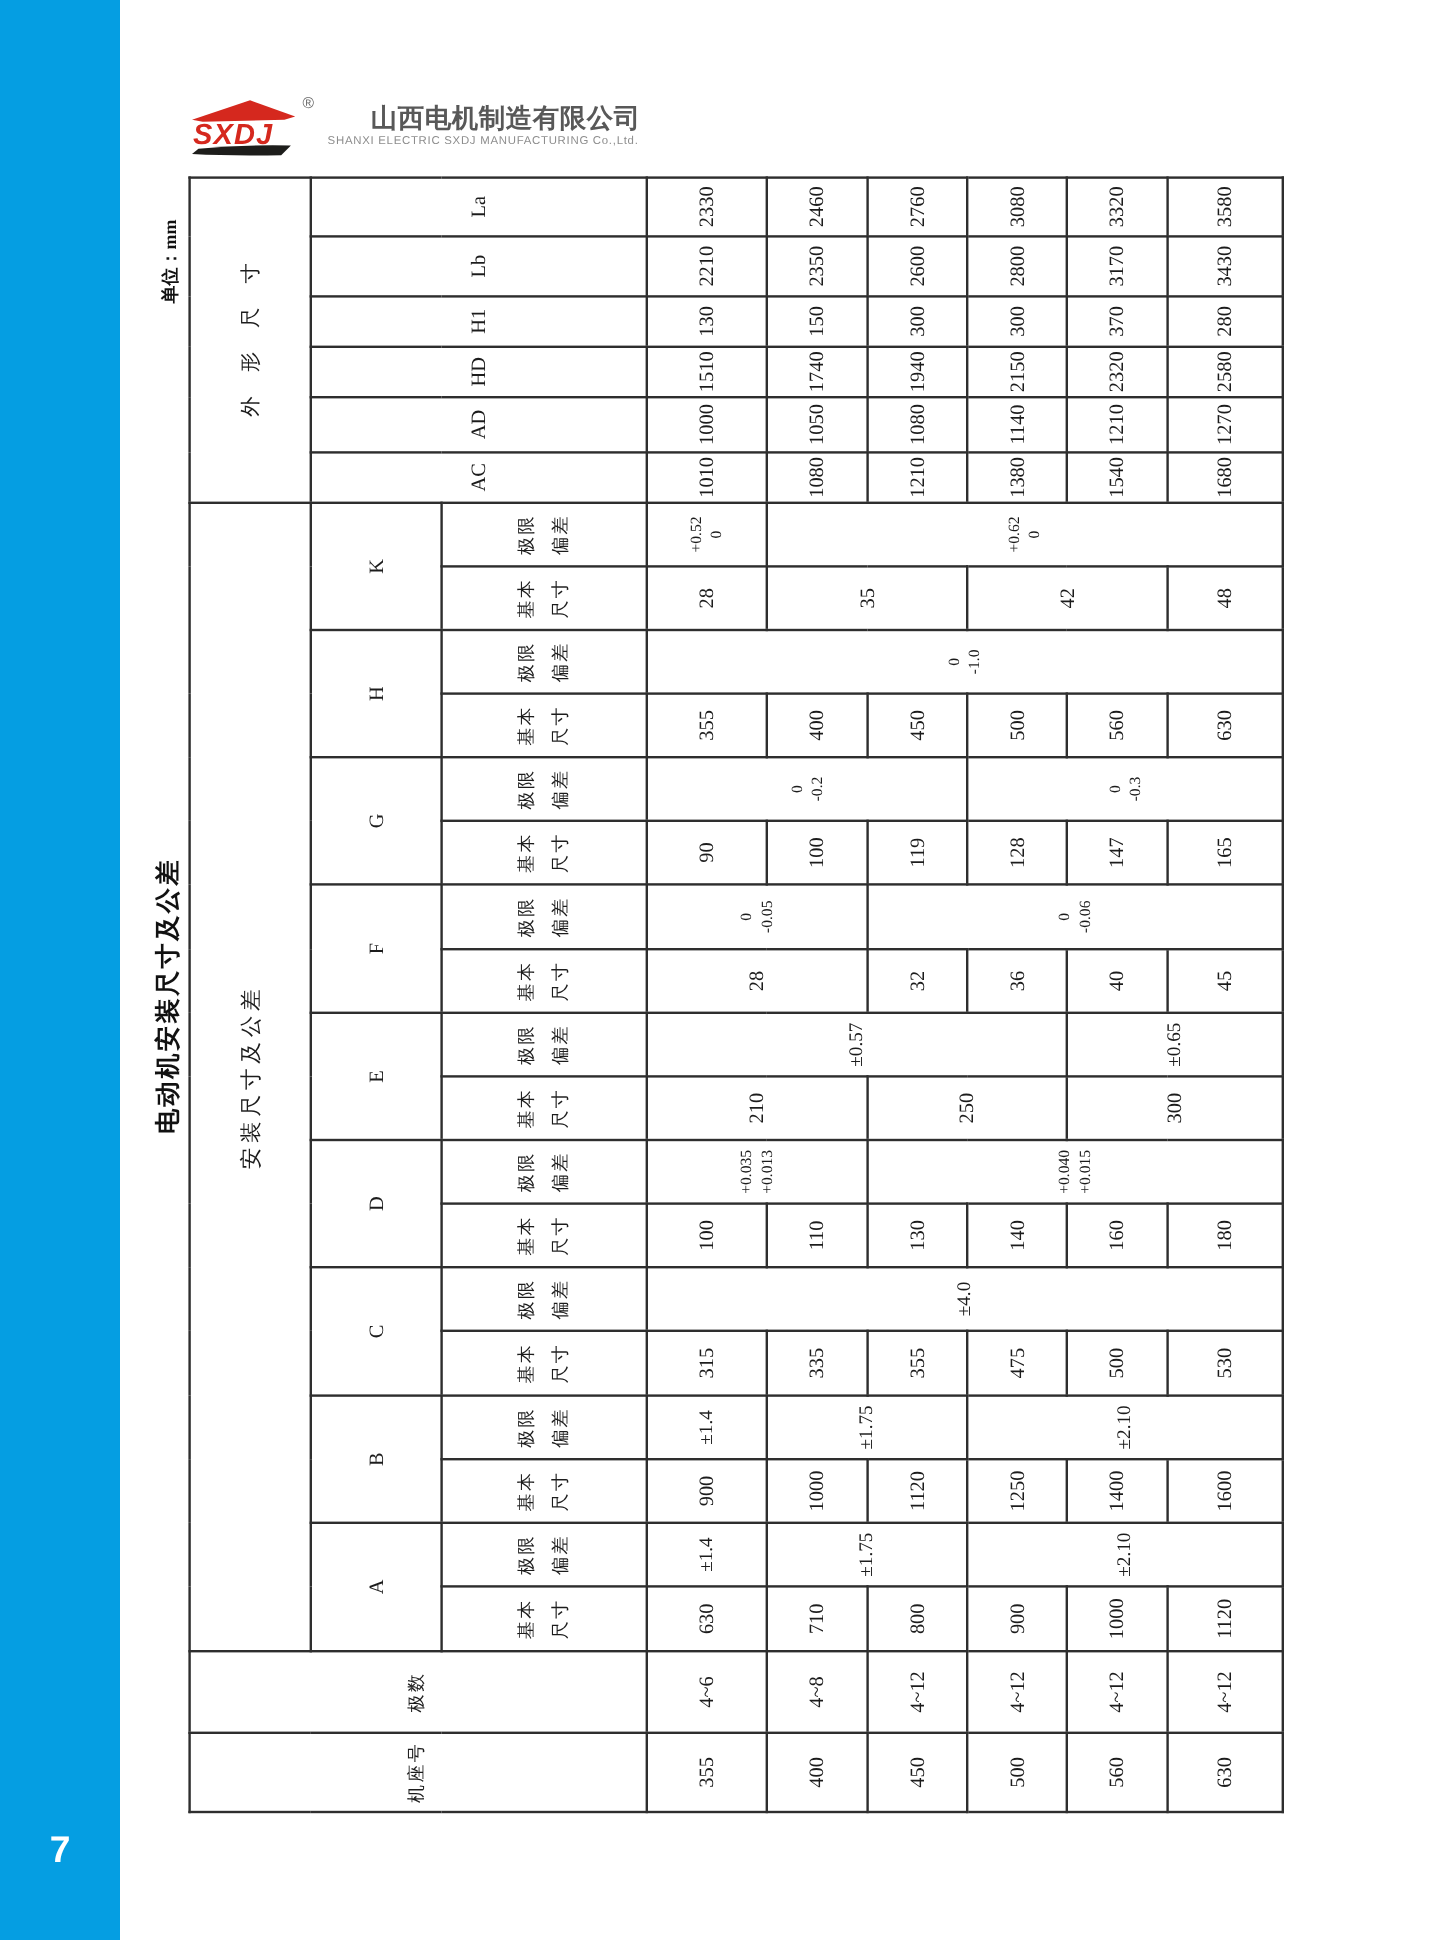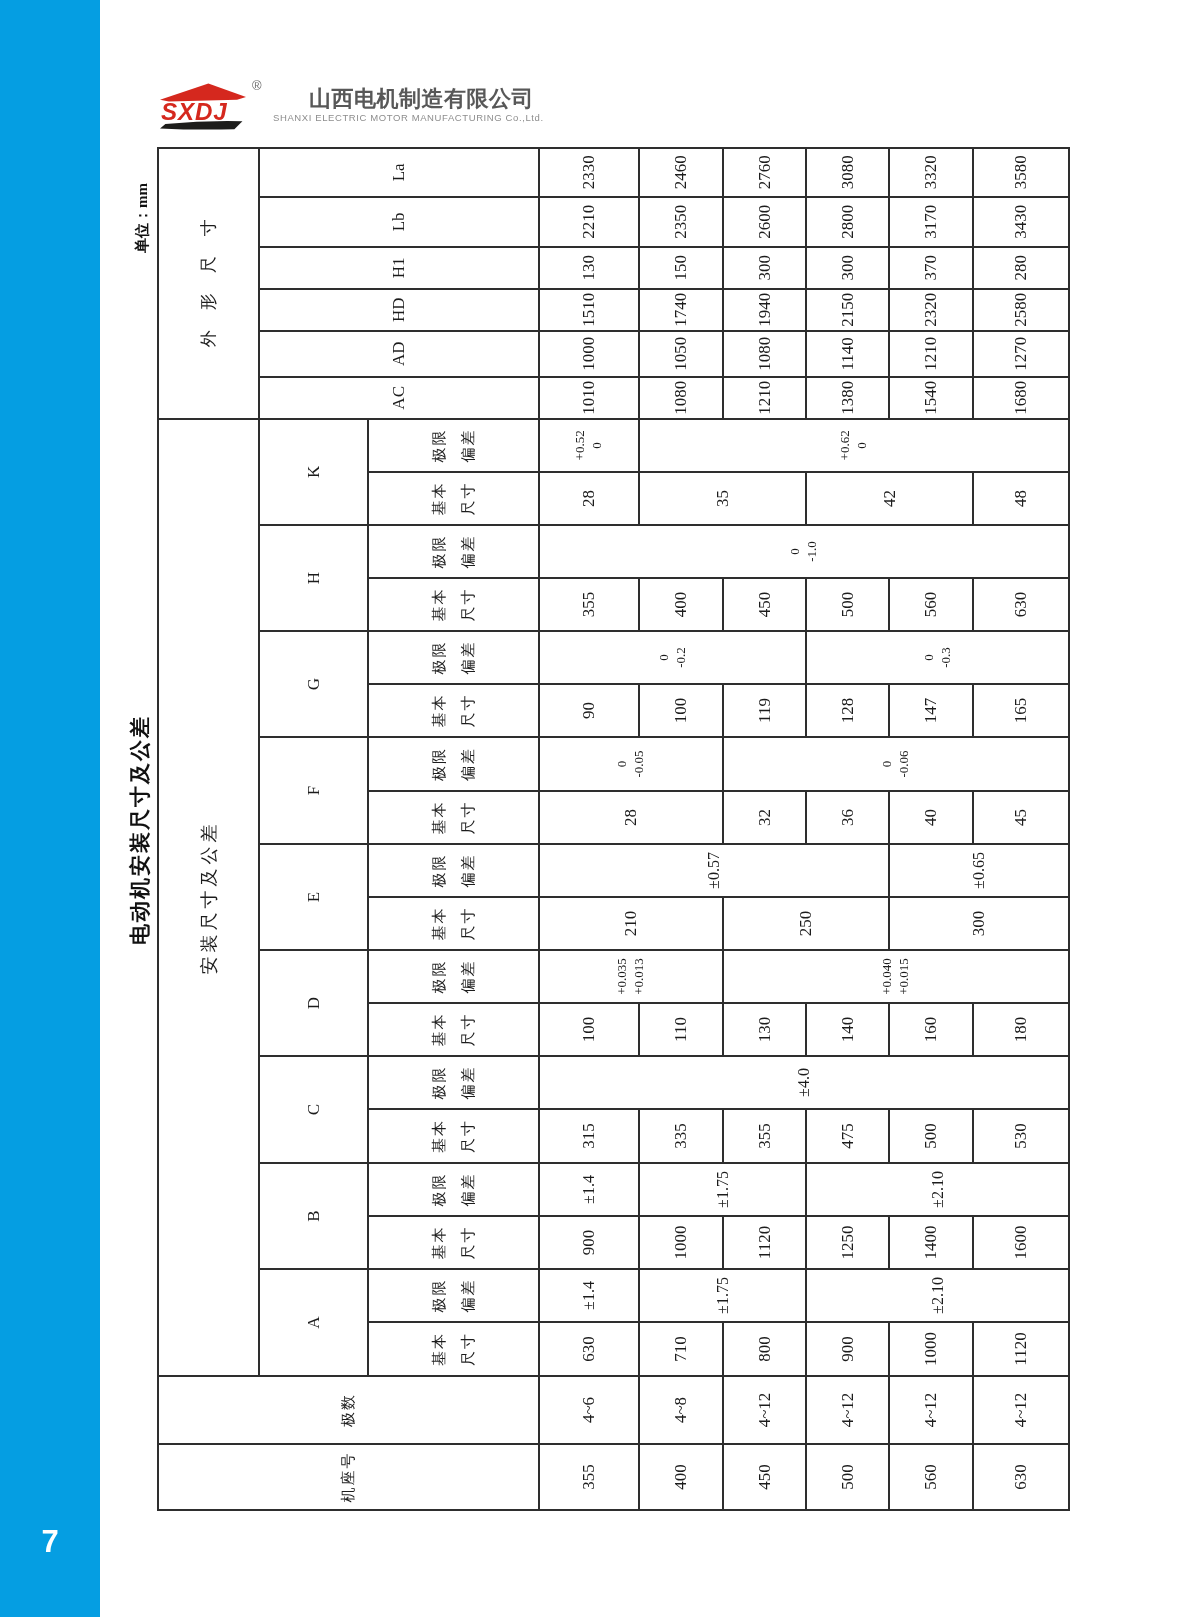--- a/index.html
+++ b/index.html
@@ -49,21 +49,21 @@
   <div class="page-number">7</div>
 
   <div class="logo">
     <svg class="logo-mark" viewBox="0 0 96 58">
       <polygon points="0,22 54,4 96,19 86,22 10,24" fill="#d5281e"></polygon>
       <text x="1" y="45" font-family="Liberation Sans, sans-serif" font-style="italic" font-weight="bold" font-size="27" letter-spacing="1" fill="#d5281e">SXDJ</text>
       <path d="M6,49 Q50,45 92,46 L83,55 Q38,56 0,54 Z" fill="#1d1d1b"></path>
     </svg>
     <span class="logo-reg">®</span>
     <div class="logo-cn">山西电机制造有限公司</div>
-    <div class="logo-en">SHANXI ELECTRIC MOTOR MANUFACTURING Co.,Ltd.</div>
+    <div class="logo-en">SHANXI ELECTRIC SXDJ MANUFACTURING Co.,Ltd.</div>
   </div>
 
   <div class="rot-wrap">
     <div class="rot-inner">
 
       <div class="t-title-band">
         <div class="t-title">电动机安装尺寸及公差</div>
         <div class="t-unit">单位：mm</div>
       </div>
 

